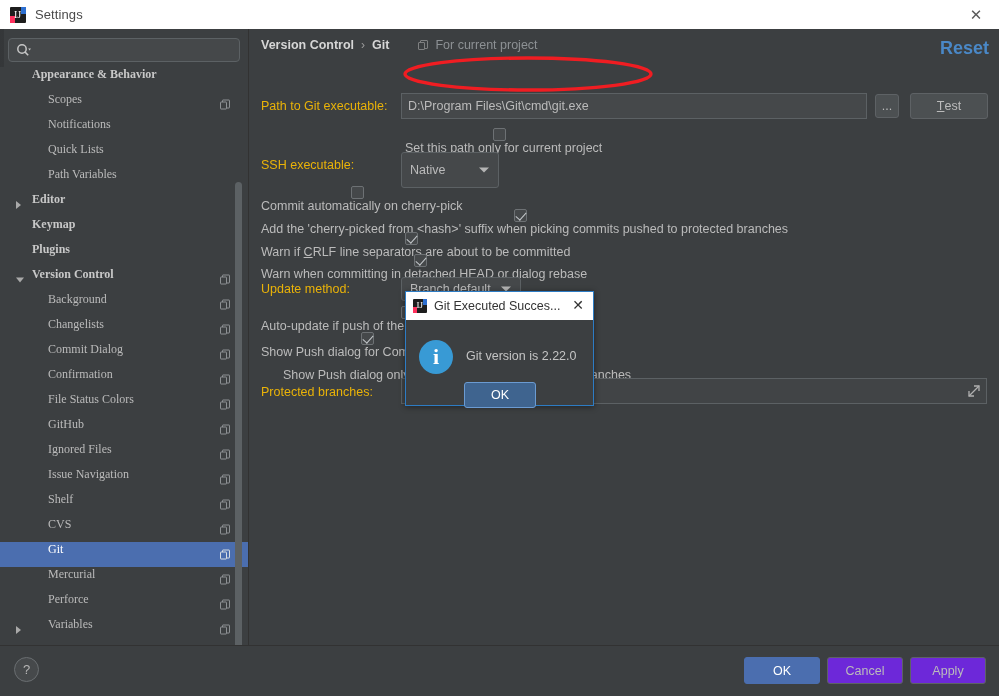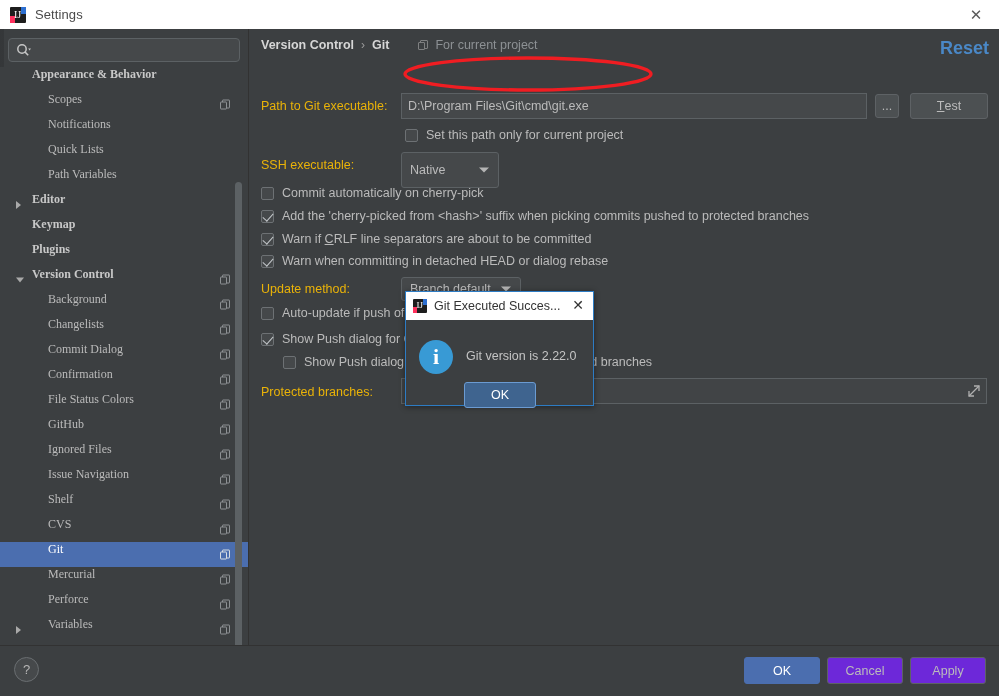--- a/index.html
+++ b/index.html
@@ -290,20 +290,21 @@
   }
 
   
   .cb-row {
     position: absolute;
     display: flex;
     align-items: center;
     font-size: 12.5px;
     color: #bbbbbb;
     white-space: nowrap;
+    flex-direction: column;
   }
   .cb {
     width: 13px; height: 13px;
     border: 1px solid #6d7174;
     border-radius: 2px;
     background: #45484a;
     margin-right: 8px;
     position: relative;
     flex: 0 0 13px;
   }

